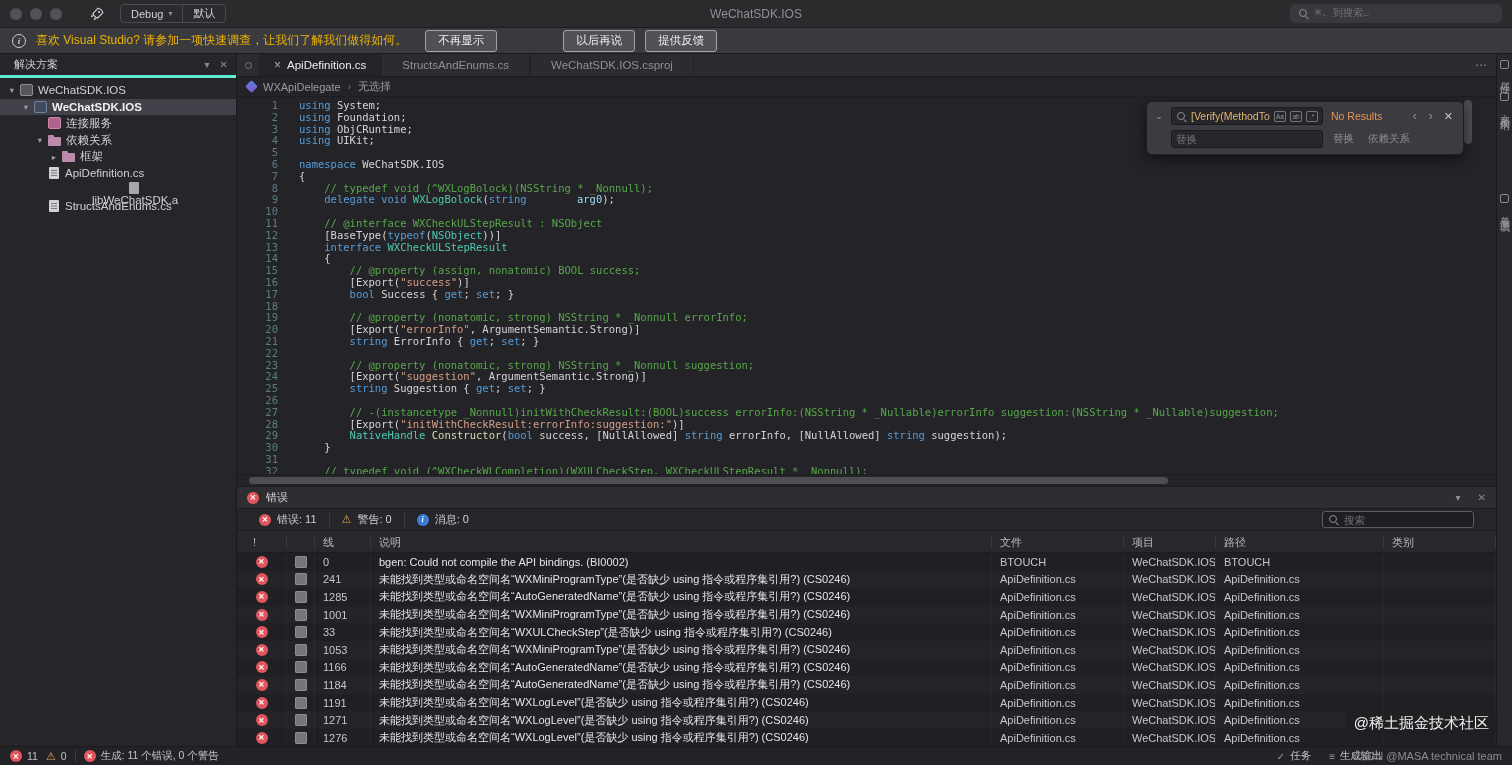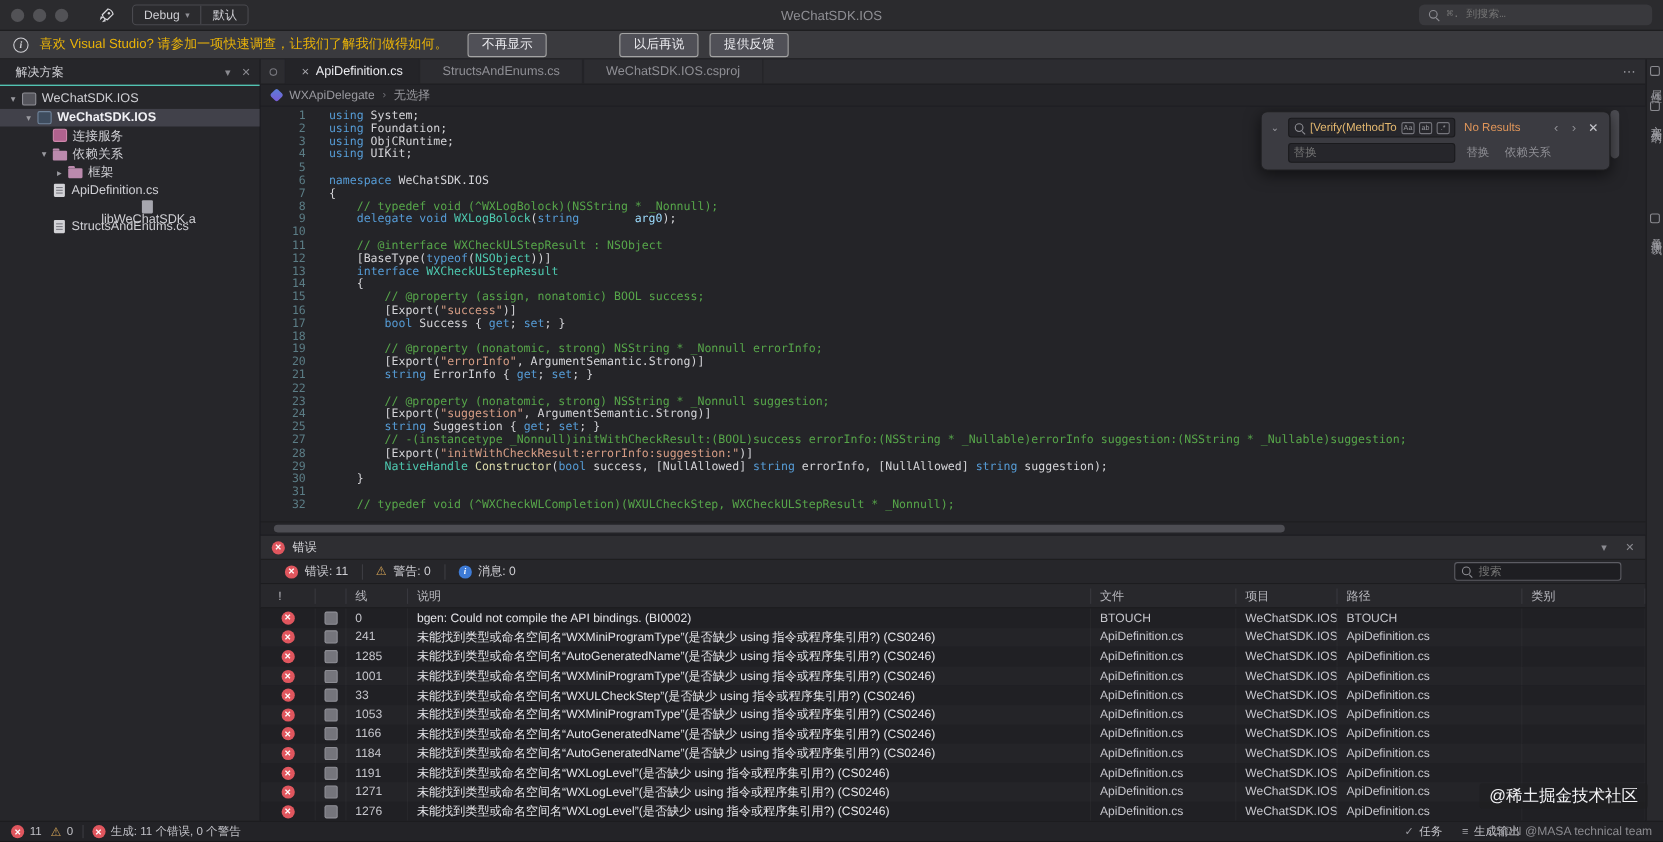--- a/index.html
+++ b/index.html
@@ -33,21 +33,21 @@
     font-size:9px; font-weight:bold; display:flex; align-items:center; justify-content:center; font-family:"Liberation Serif",serif; font-style:italic; }
   .notif-text { font-size:12px; color:#eab308; }
   .notif .btn { background:#505057; border:1px solid #a3a3a3; color:#ececf0; font-size:11.5px; border-radius:3px;
     padding:2.5px 12px; cursor:pointer; font-family:inherit; }
   .notif .btn:first-of-type { margin-left:8px; }
   .notif .gap { width:46px; }
   
   .main { display:flex; height:692px; }
   .sidebar { width:237px; background:#26262a; border-right:1px solid #1a1a1d; display:flex; flex-direction:column; }
   .pad-header { height:24px; display:flex; align-items:center; padding:0 8px 0 14px; font-size:11px; color:#cfcfd4;
-    border-bottom:1px solid #5eead4; }
+    border-bottom:3px solid #5eead4; }
   .pad-header .sp { flex:1; }
   .pad-header .pico { color:#8a8a90; font-size:10px; margin-left:10px; cursor:pointer; }
   .tree { padding-top:4px; }
   .tree-row { height:16.6px; display:flex; align-items:center; font-size:11.5px; color:#cfcfd4; white-space:nowrap; cursor:default; }
   .tree-row.sel { background:#41414a; }
   .tlabel.bold { font-weight:bold; color:#f0f0f4; }
   .chev { width:12px; flex:none; font-size:8.5px; color:#9a9aa0; text-align:center; }
   .ticon { width:13px; height:12px; flex:none; margin:0 5px 0 2px; position:relative; }
   .ticon-solution { background:#55555c; border:1px solid #8f8f96; border-radius:2px; }
   .ticon-project { background:#3e4c5e; border:1px solid #70839a; border-radius:2px; }
@@ -295,20 +295,21 @@
             <div class="code-line"><span class="gutter">16</span><span class="code-text"><span class="tok-p">        [Export(</span><span class="tok-s">"success"</span><span class="tok-p">)]</span></span></div>
             <div class="code-line"><span class="gutter">17</span><span class="code-text"><span class="tok-p">        </span><span class="tok-k">bool</span><span class="tok-p"> Success { </span><span class="tok-k">get</span><span class="tok-p">; </span><span class="tok-k">set</span><span class="tok-p">; }</span></span></div>
             <div class="code-line"><span class="gutter">18</span><span class="code-text"></span></div>
             <div class="code-line"><span class="gutter">19</span><span class="code-text"><span class="tok-c">        // @property (nonatomic, strong) NSString * _Nonnull errorInfo;</span></span></div>
             <div class="code-line"><span class="gutter">20</span><span class="code-text"><span class="tok-p">        [Export(</span><span class="tok-s">"errorInfo"</span><span class="tok-p">, ArgumentSemantic.Strong)]</span></span></div>
             <div class="code-line"><span class="gutter">21</span><span class="code-text"><span class="tok-p">        </span><span class="tok-k">string</span><span class="tok-p"> ErrorInfo { </span><span class="tok-k">get</span><span class="tok-p">; </span><span class="tok-k">set</span><span class="tok-p">; }</span></span></div>
             <div class="code-line"><span class="gutter">22</span><span class="code-text"></span></div>
             <div class="code-line"><span class="gutter">23</span><span class="code-text"><span class="tok-c">        // @property (nonatomic, strong) NSString * _Nonnull suggestion;</span></span></div>
             <div class="code-line"><span class="gutter">24</span><span class="code-text"><span class="tok-p">        [Export(</span><span class="tok-s">"suggestion"</span><span class="tok-p">, ArgumentSemantic.Strong)]</span></span></div>
             <div class="code-line"><span class="gutter">25</span><span class="code-text"><span class="tok-p">        </span><span class="tok-k">string</span><span class="tok-p"> Suggestion { </span><span class="tok-k">get</span><span class="tok-p">; </span><span class="tok-k">set</span><span class="tok-p">; }</span></span></div>
+            <div class="code-line"><span class="gutter">26</span><span class="code-text"></span></div>
             <div class="code-line"><span class="gutter">27</span><span class="code-text"><span class="tok-c">        // -(instancetype _Nonnull)initWithCheckResult:(BOOL)success errorInfo:(NSString * _Nullable)errorInfo suggestion:(NSString * _Nullable)suggestion;</span></span></div>
             <div class="code-line"><span class="gutter">28</span><span class="code-text"><span class="tok-p">        [Export(</span><span class="tok-s">"initWithCheckResult:errorInfo:suggestion:"</span><span class="tok-p">)]</span></span></div>
             <div class="code-line"><span class="gutter">29</span><span class="code-text"><span class="tok-p">        </span><span class="tok-t">NativeHandle</span><span class="tok-p"> </span><span class="tok-m">Constructor</span><span class="tok-p">(</span><span class="tok-k">bool</span><span class="tok-p"> success, [NullAllowed] </span><span class="tok-k">string</span><span class="tok-p"> errorInfo, [NullAllowed] </span><span class="tok-k">string</span><span class="tok-p"> suggestion);</span></span></div>
             <div class="code-line"><span class="gutter">30</span><span class="code-text"><span class="tok-p">    }</span></span></div>
             <div class="code-line"><span class="gutter">31</span><span class="code-text"></span></div>
             <div class="code-line"><span class="gutter">32</span><span class="code-text"><span class="tok-c">    // typedef void (^WXCheckWLCompletion)(WXULCheckStep, WXCheckULStepResult * _Nonnull);</span></span></div>
           </div>
 
         <div class="find">
           <div class="frow">

